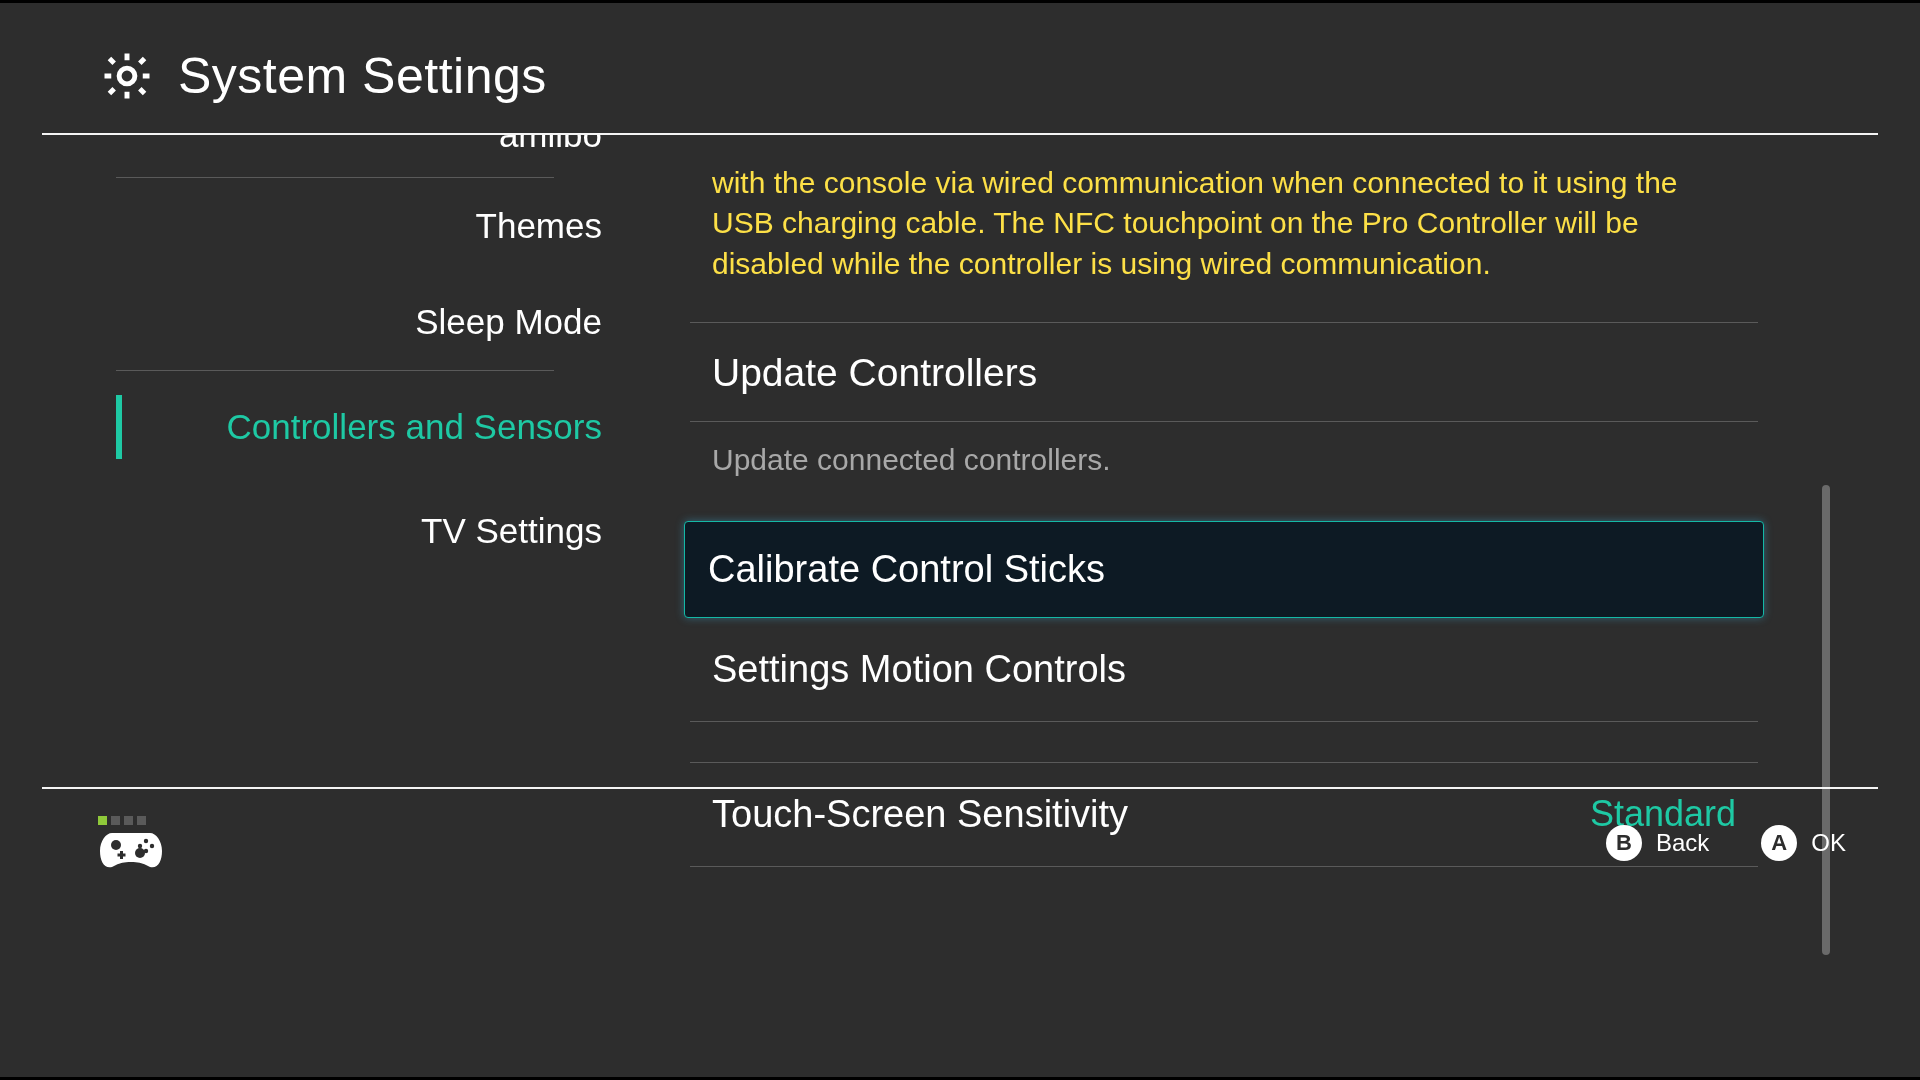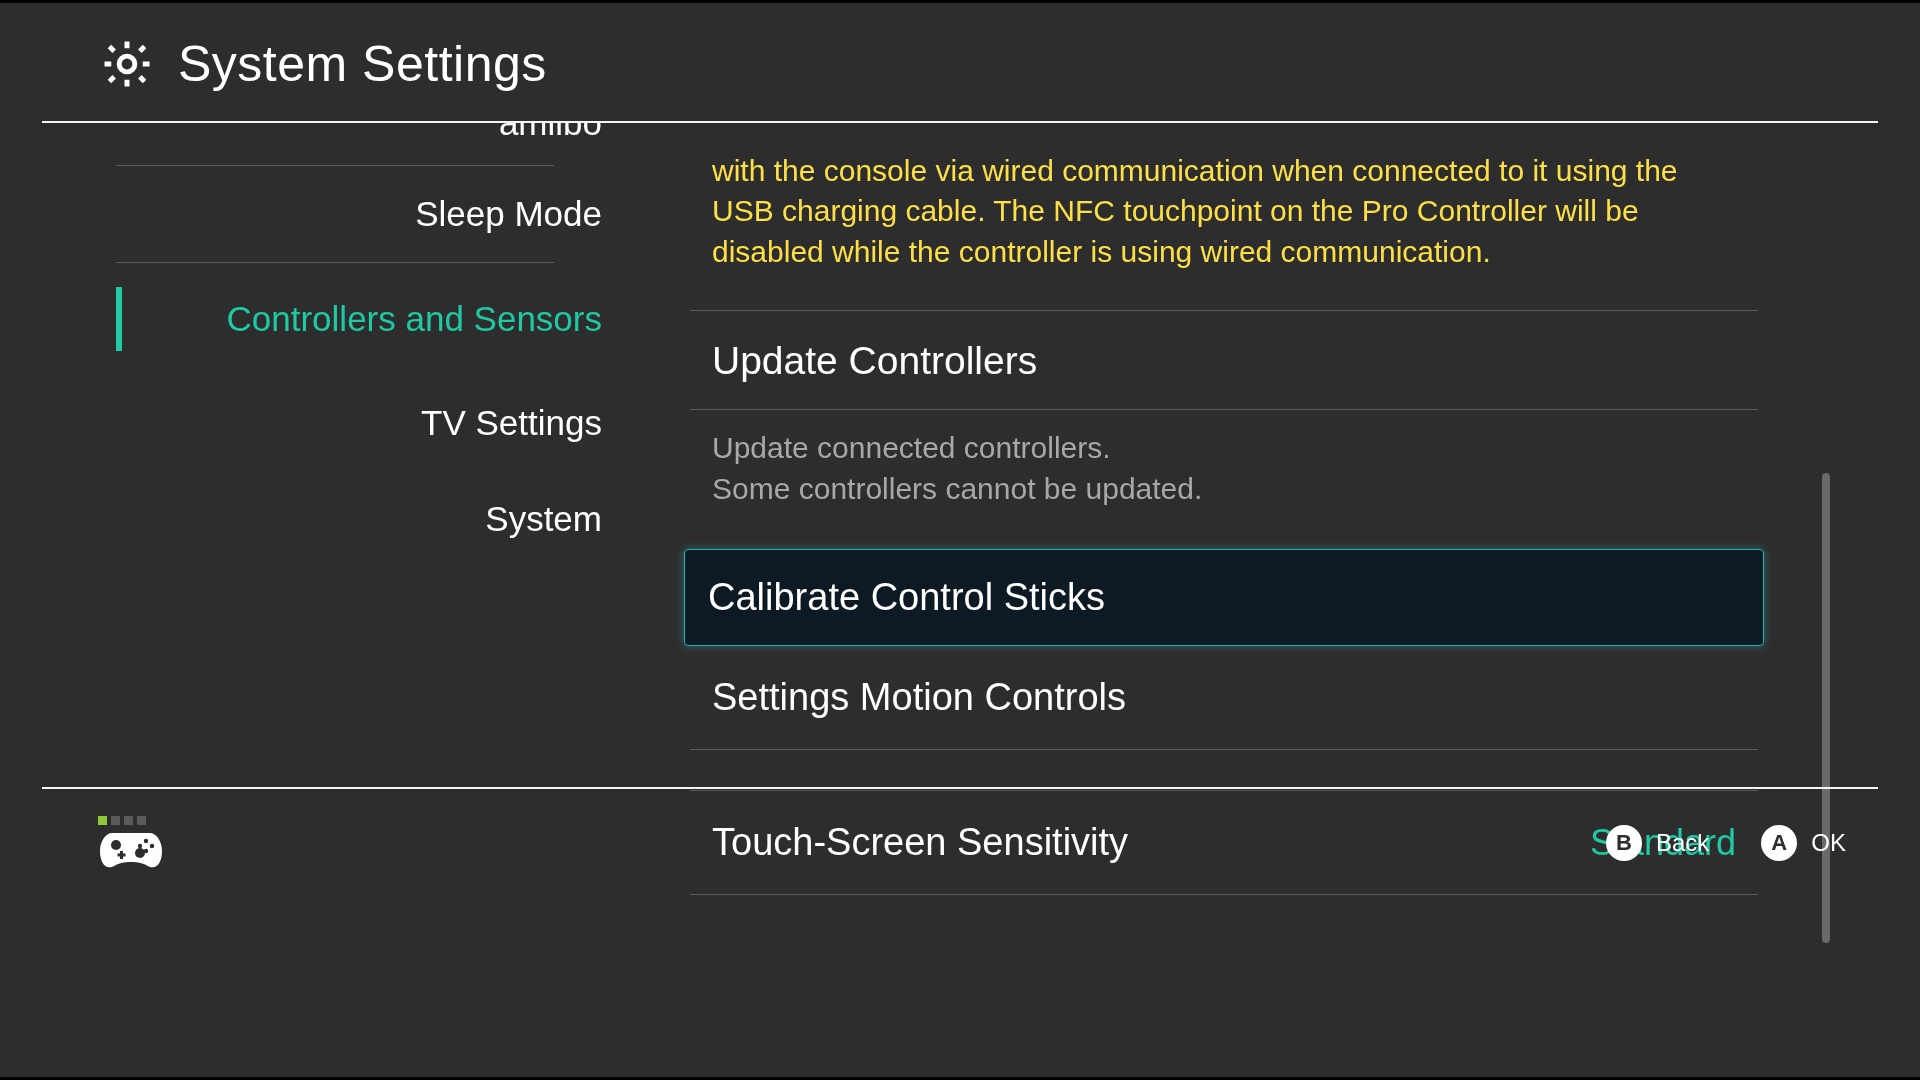--- a/index.html
+++ b/index.html
@@ -26,21 +26,21 @@
       bottom: 0;
       width: 100%;
       height: 3px;
       background: #000;
     }
     .outer-frame {
       width: 100%;
       height: 902px;
       background: #2d2d2d;
       position: relative;
-      padding: 0 42px;
+      padding: 12px 42px;
     }
     .header {
       display: flex;
       align-items: center;
       padding: 32px 0 28px 58px;
       gap: 24px;
     }
     .gear-icon {
       width: 54px;
       height: 54px;
@@ -262,35 +262,34 @@
       </svg>
     </div>
     <div class="header-title">System Settings</div>
   </div>
   <div class="divider-line"></div>
 
   <div class="main-content">
     <div class="sidebar">
       <div class="sidebar-item partial-top">amiibo</div>
       <div class="sidebar-divider"></div>
+      <div class="sidebar-item">Themes</div>
       <div class="sidebar-item">Sleep Mode</div>
       <div class="sidebar-divider"></div>
       <div class="sidebar-item selected">Controllers and Sensors</div>
       <div class="sidebar-item">TV Settings</div>
-      <div class="sidebar-item">System</div>
     </div>
 
     <div class="content-area">
       <div class="description-text">with the console via wired communication when connected to it using the USB charging cable. The NFC touchpoint on the Pro Controller will be disabled while the controller is using wired communication.</div>
       <div class="content-divider"></div>
       <div class="section-title">Update Controllers</div>
       <div class="thin-divider short"></div>
       <div class="section-desc">
         <span>Update connected controllers.</span><br>
-        <span>Some controllers cannot be updated.</span>
       </div>
       <div class="spacer-40"></div>
       <div class="option-item highlighted">
         <span>Calibrate Control Sticks</span>
       </div>
       <div class="option-item">
         <span>Settings Motion Controls</span>
       </div>
       <div class="thin-divider short"></div>
       <div class="spacer-40"></div>

